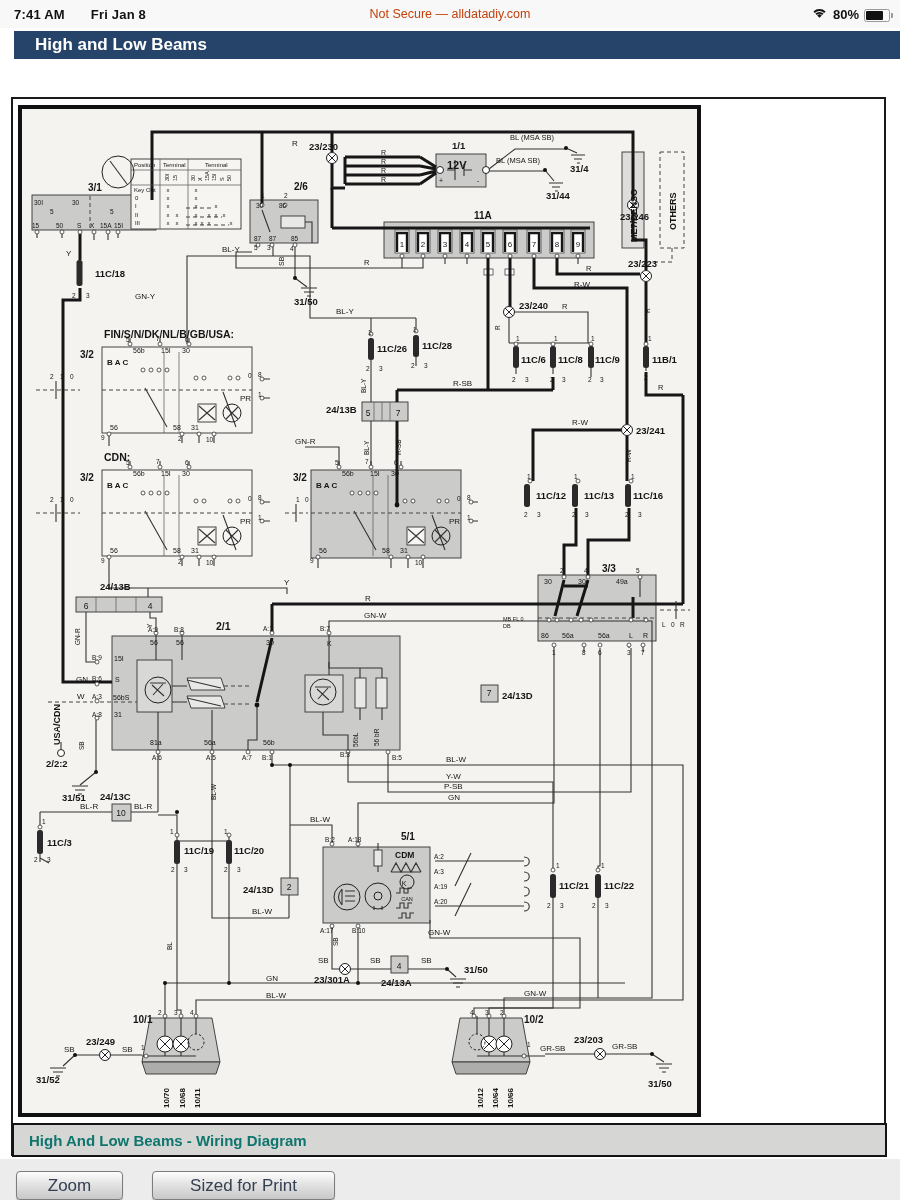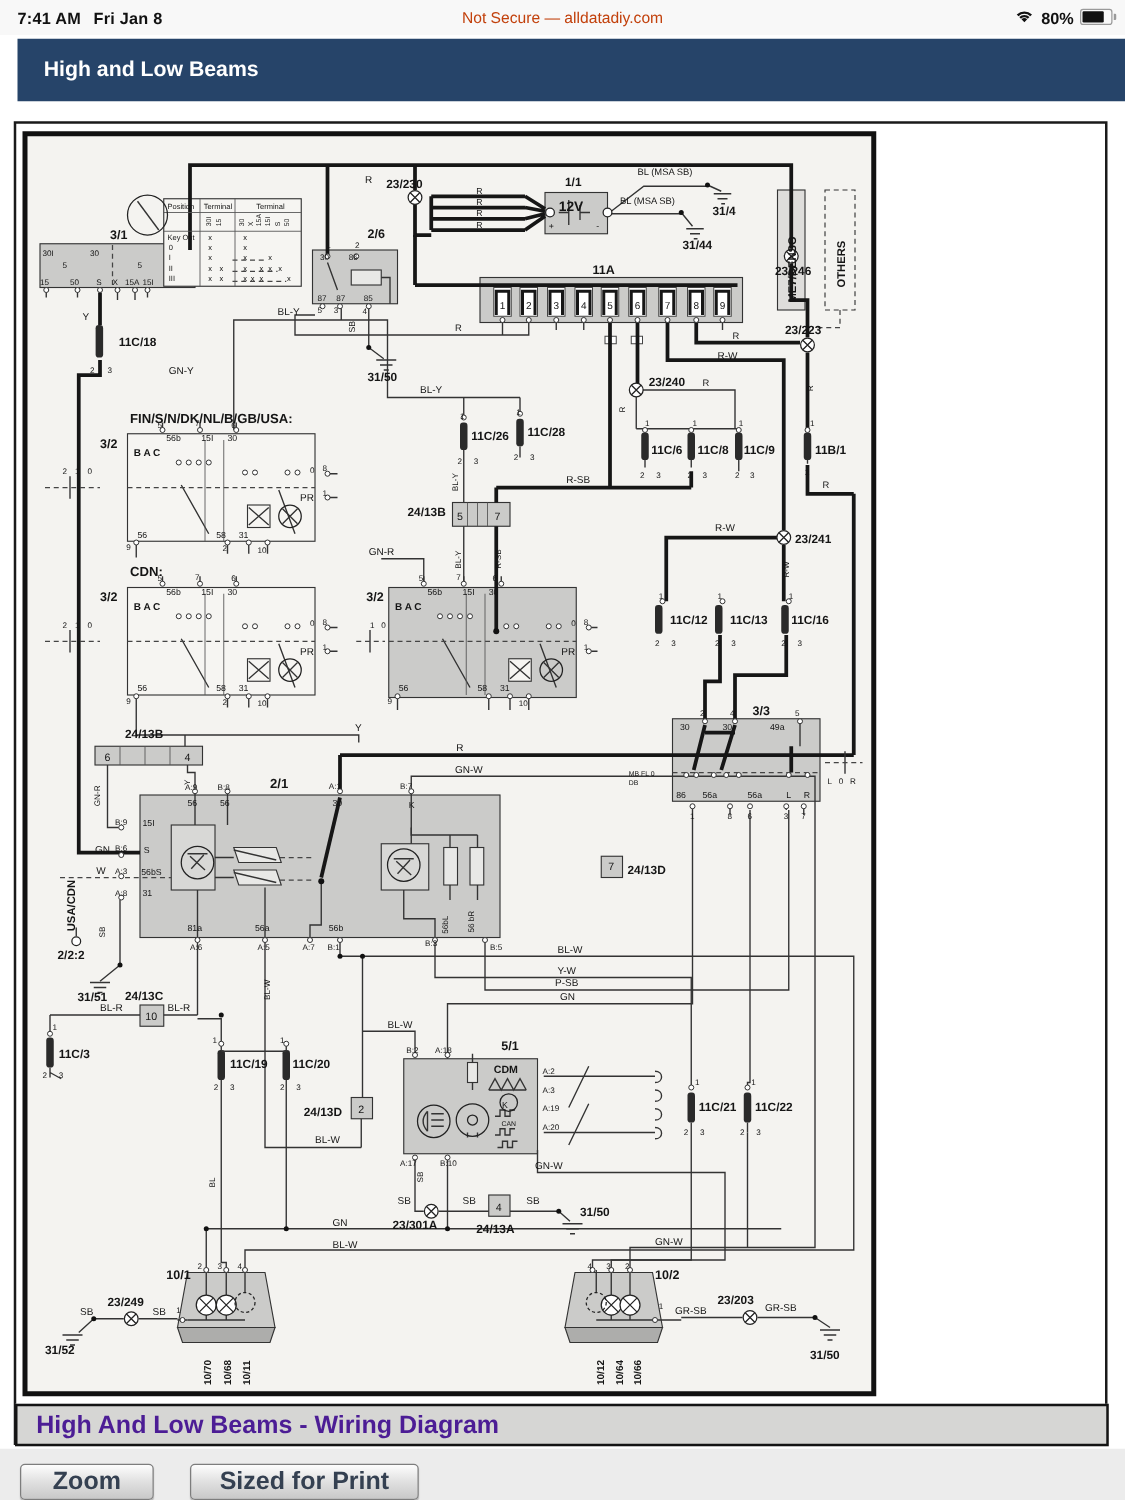--- a/index.html
+++ b/index.html
@@ -1,28 +1,28 @@
 <!DOCTYPE html>
 <html><head>
 <meta charset="utf-8">
 <style>
   html,body{margin:0;padding:0;}
   body{width:900px;height:1200px;position:relative;background:#fff;font-family:"Liberation Sans",sans-serif;overflow:hidden;}
   .statusbar{position:absolute;top:0;left:0;width:900px;height:28px;background:#f8f8f8;display:flex;align-items:center;justify-content:space-between;font-size:13px;color:#111;}
   .status-left{font-weight:700;padding-left:14px;letter-spacing:.2px;}
-  .status-left .date{font-weight:700;margin-left:10px;}
+  .status-left .date{font-weight:700;margin-left:26px;}
   .status-center{position:absolute;left:50%;transform:translateX(-50%);color:#c2410c;font-size:12.5px;}
-  .status-right{display:flex;align-items:flex-start;gap:5px;padding-right:10px;font-weight:600;}
-  .navbar{position:absolute;top:31px;left:14px;width:886px;height:50px;background:#264469;color:#fff;display:flex;align-items:center;}
+  .status-right{display:flex;align-items:flex-end;gap:5px;padding-right:10px;font-weight:600;}
+  .navbar{position:absolute;top:31px;left:14px;width:886px;height:28px;background:#264469;color:#fff;display:flex;align-items:center;}
   .navbar .title{font-size:17px;font-weight:700;padding-left:21px;}
   #diagram{position:absolute;top:0;left:0;width:900px;height:1200px;}
   .captionbar{position:absolute;top:1123px;left:12px;width:871px;height:30px;background:#d6d6d4;border:2px solid #141414;display:flex;align-items:center;}
-  .captionbar .cap{font-size:20px;font-weight:700;color:#4c1d95;padding-left:15px;}
+  .captionbar .cap{font-size:15px;font-weight:700;color:#0f766e;padding-left:15px;}
   .bottomstrip{position:absolute;top:1159px;left:0;width:900px;height:41px;background:#ececec;}
-  .btn{position:absolute;top:1171px;height:27px;border:1px solid #7d7d7d;border-radius:4px;background:linear-gradient(#fdfdfd,#e3e3e3 45%,#c8c8c8);box-shadow:0 1px 1px rgba(0,0,0,.25);font-size:20px;font-weight:700;color:#344051;display:flex;align-items:center;justify-content:center;cursor:pointer;}
+  .btn{position:absolute;top:1171px;height:27px;border:1px solid #7d7d7d;border-radius:4px;background:linear-gradient(#fdfdfd,#e3e3e3 45%,#c8c8c8);box-shadow:0 1px 1px rgba(0,0,0,.25);font-size:17px;font-weight:400;color:#344051;display:flex;align-items:center;justify-content:center;cursor:pointer;}
   #btn-zoom{left:16px;width:105px;}
   #btn-print{left:152px;width:181px;}
   svg text{fill:#151515;font-family:"Liberation Sans",sans-serif;}
   .batt{display:inline-block;position:relative;width:24px;height:11px;border:1px solid #9a9a9a;border-radius:2.5px;}
   .batt i{position:absolute;left:1px;top:1px;bottom:1px;width:17px;background:#111;border-radius:1px;}
   .batt b{position:absolute;right:-4px;top:3px;width:2px;height:5px;background:#9a9a9a;border-radius:0 1px 1px 0;}
 </style>
 </head>
 <body>
 

